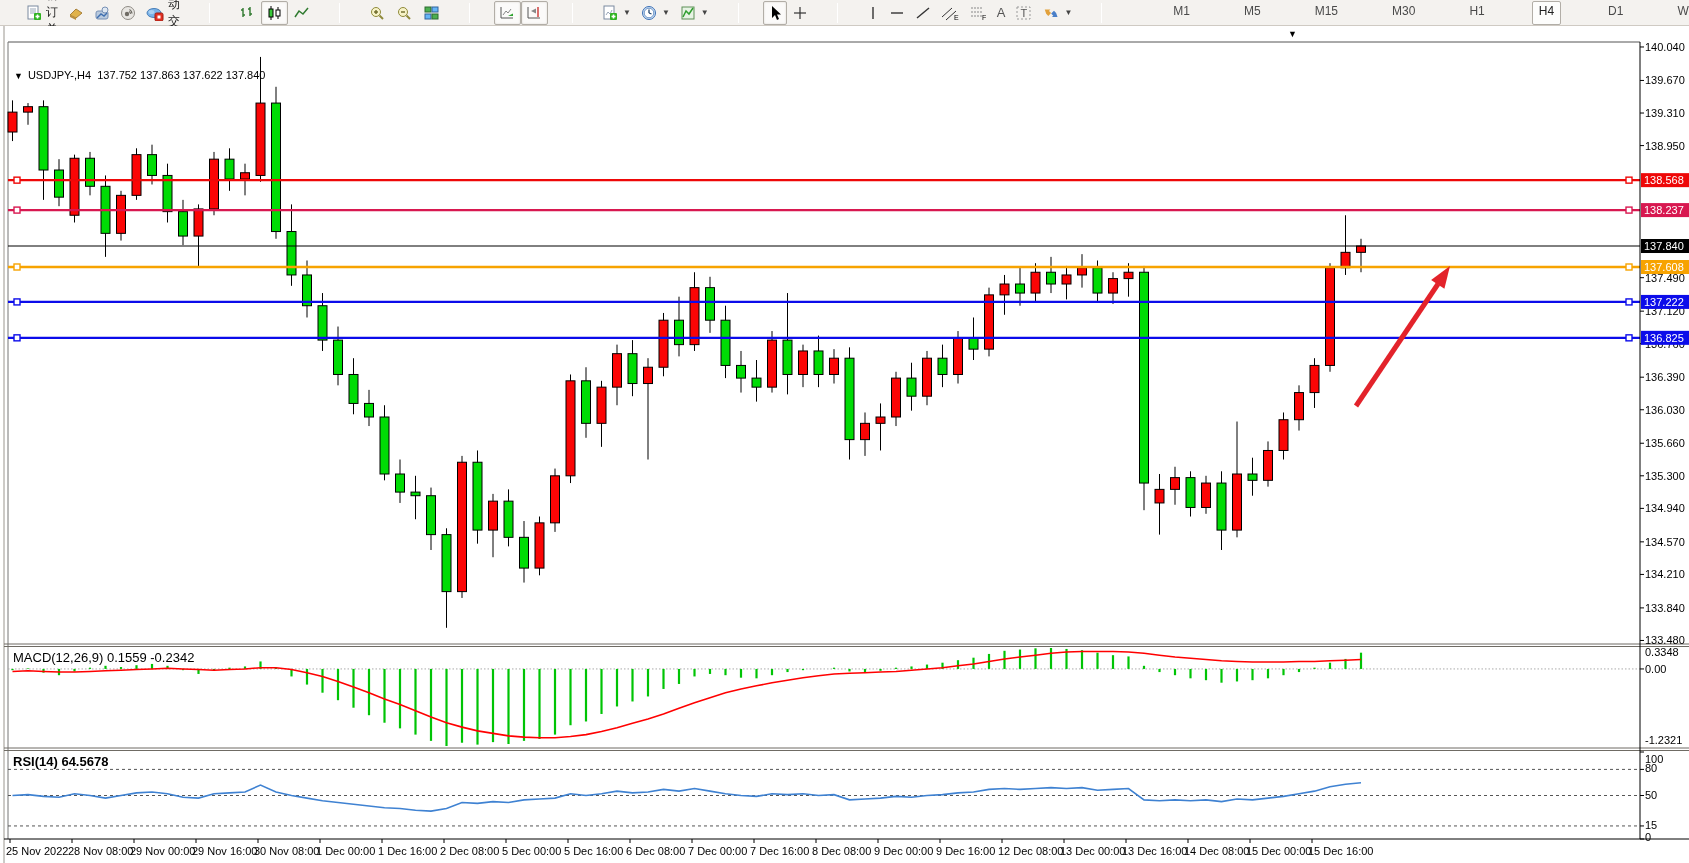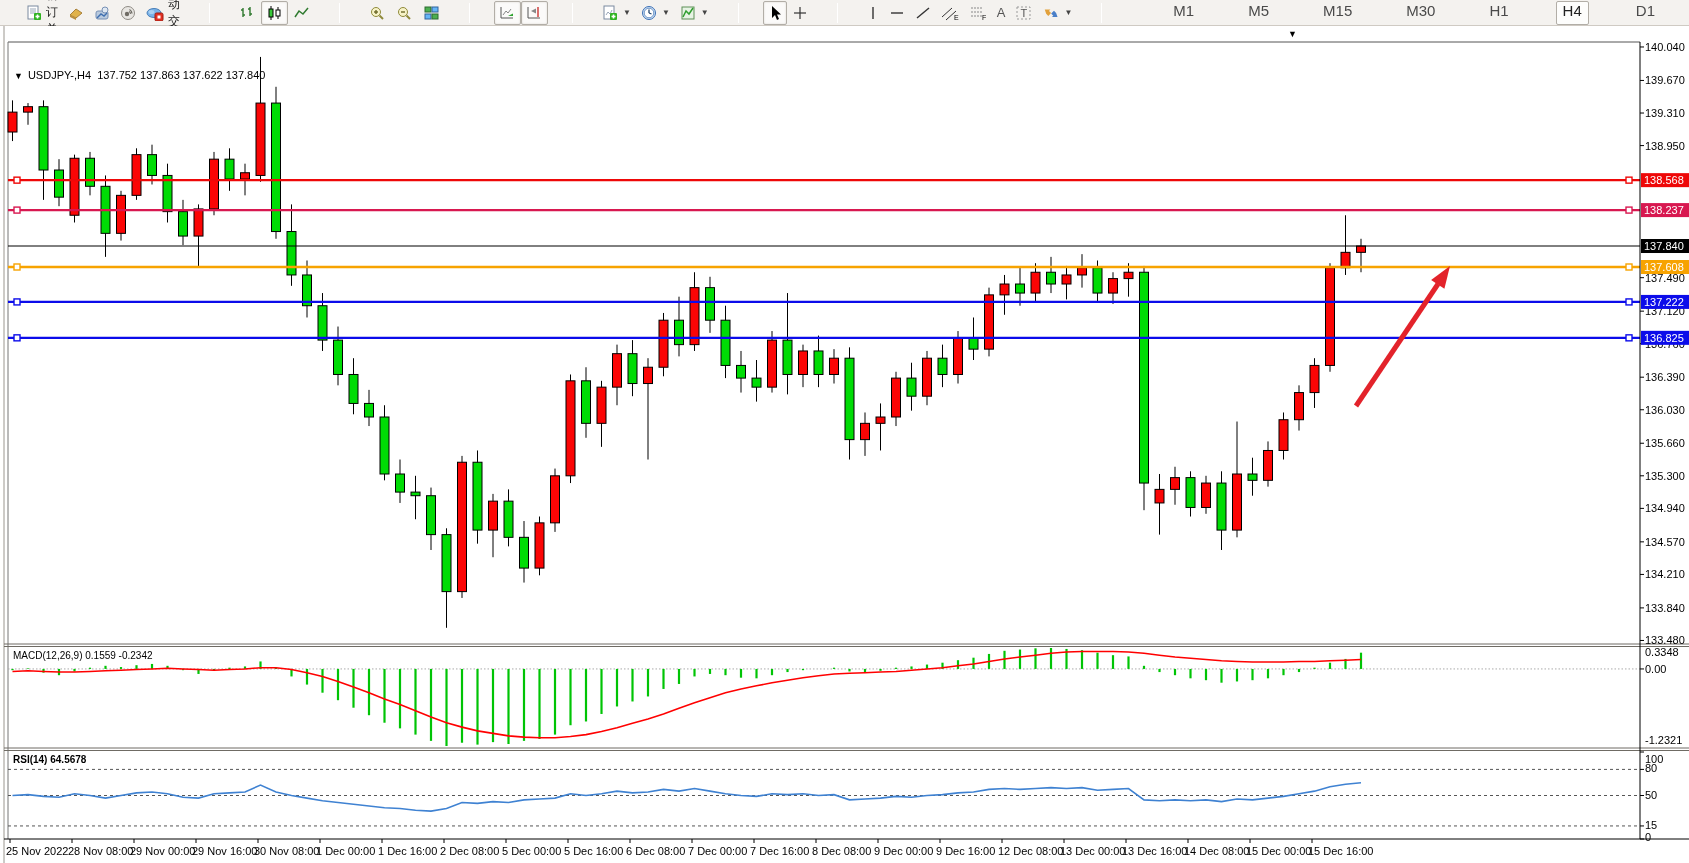--- a/index.html
+++ b/index.html
@@ -7,33 +7,33 @@
   
   .toolbar{position:absolute;left:0;top:0;width:1689px;height:26px;background:#f4f2ef;
     border-bottom:1px solid #cfcac3;display:flex;align-items:center;box-sizing:border-box;}
   .tb-group{display:flex;align-items:center;height:28px;padding:0 21px;}
   .tb-sep{width:1px;height:20px;background:#c6c1ba;border-right:1px solid #ffffff;margin:0 3px;}
   .tb-btn{display:flex;align-items:center;gap:4px;height:22px;padding:0 4px;border:1px solid transparent;
     border-radius:2px;cursor:default;font-size:12px;color:#222;}
   .tb-btn.pressed{border:1px solid #b2aea7;background:#fbfaf9;box-shadow:inset 0 0 2px #d8d4cd;}
   .tb-btn svg{display:block;}
   .caret{font-size:8px;color:#444;margin-left:1px;}
-  .tf-btn{font-size:15px;color:#4a4a4a;padding:2px 6px;height:18px;line-height:14px;border:1px solid transparent;border-radius:2px;margin-left:40px;}
+  .tf-btn{font-size:12px;color:#4a4a4a;padding:2px 6px;height:18px;line-height:14px;border:1px solid transparent;border-radius:2px;margin-left:40px;}
   .tf-btn.pressed{border:1px solid #b2aea7;background:#fdfdfc;color:#222;}
   .tb-right{margin-left:auto;display:flex;align-items:center;gap:10px;padding-right:14px;}
   .chat-wrap{position:relative;}
   .chat-badge{position:absolute;top:-5px;right:-7px;background:#e8281e;color:#fff;font-size:10px;
     min-width:13px;height:13px;border-radius:8px;text-align:center;line-height:13px;padding:0 1px;font-weight:bold;}
   
   .chart-region{position:absolute;left:0;top:26px;width:1689px;height:837px;background:#ffffff;}
   #chart-svg{position:absolute;left:0;top:0;}
   .chart-title{position:absolute;left:14px;top:5px;font-size:11px;color:#000;white-space:pre;margin-top:38px;}
   .chart-title .tri{font-size:9px;margin-right:5px;}
   .chart-menu-tri{position:absolute;left:1288px;top:3px;font-size:9px;color:#000;}
-  .ind-label{position:absolute;font-size:10px;color:#000;white-space:pre;}
+  .ind-label{position:absolute;font-size:13px;color:#000;white-space:pre;}
 </style>
 </head>
 <body>
 
 <div class="toolbar">
   <div class="tb-group">
     <div class="tb-btn">
       <span>
           <svg width="16" height="16">
             <rect x="2" y="1" width="10" height="13" fill="#fff" stroke="#7a8aa0"></rect>

